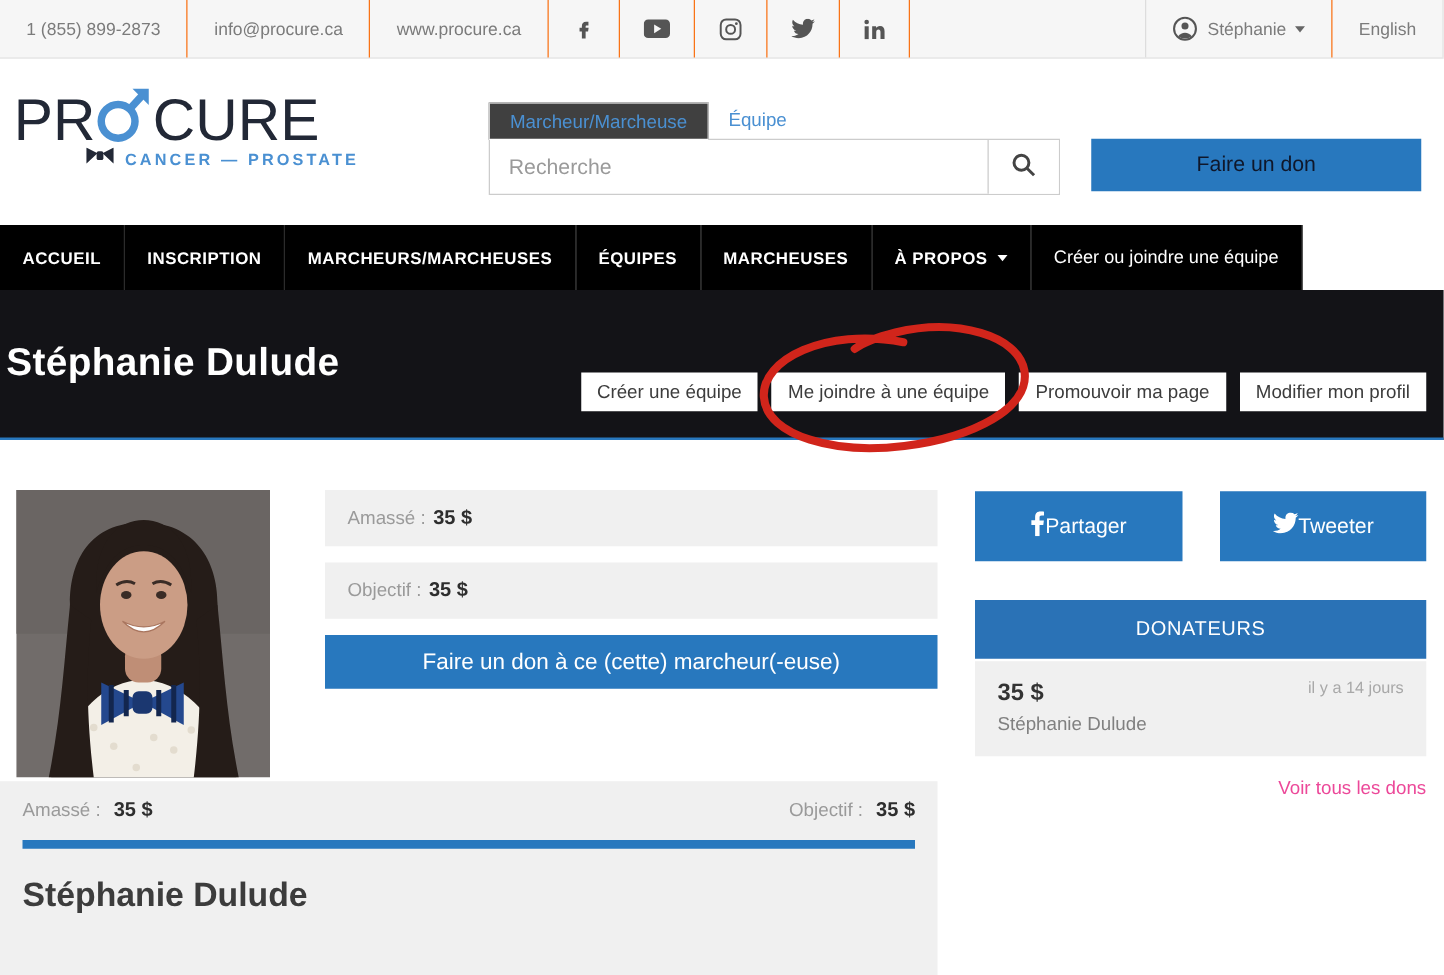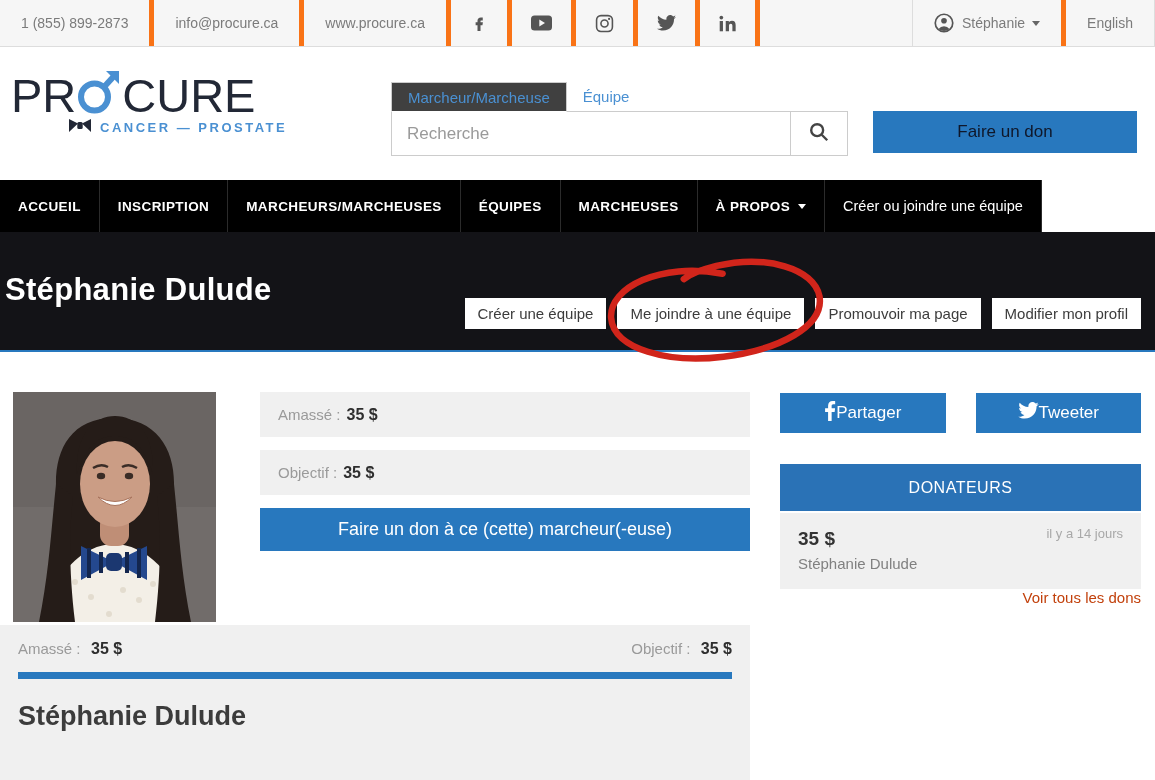--- a/index.html
+++ b/index.html
@@ -7,21 +7,21 @@
   body {
     font-family:"Liberation Sans", sans-serif;
     background:#fff; color:#333;
     width:1155px; height:780px; overflow:hidden; position:relative;
   }
   
   .topbar {
     height:47px; background:#f6f6f6; border-bottom:1px solid #ddd;
     display:flex; align-items:stretch; font-size:14px; color:#7b7b7b;
   }
-  .tcell { display:flex; align-items:center; padding:0 21px; border-right:5px solid #f97316; white-space:nowrap; }
+  .tcell { display:flex; align-items:center; padding:0 21px; border-right:1px solid #f97316; white-space:nowrap; }
   .tcell.icon-cell { padding:0 19px; color:#555; }
   .tcell svg { display:block; }
   .tspacer { flex:1; border-right:1px solid #ddd; }
   .tcell.lang { border-right:1px solid #ddd; }
   .user-caret {
     width:0; height:0; border-left:4px solid transparent; border-right:4px solid transparent;
     border-top:5px solid #666; margin-left:7px; display:inline-block;
   }
   .user-icon { margin-right:8px; }
 
@@ -85,33 +85,33 @@
   .svalue { color:#2e2e2e; font-weight:700; font-size:16px; margin-left:6px; }
   .donate-big {
     width:100%; height:43px; background:#2878be; color:#fff; border:none; font-size:18px;
     cursor:pointer; font-family:"Liberation Sans", sans-serif;
     display:flex; align-items:center; justify-content:center;
   }
 
   .side { position:absolute; left:780px; top:41px; width:361px; }
   .share-row { display:flex; gap:30px; }
   .share-btn {
-    flex:1; height:40px; background:#2878be; color:#fff; border:none; font-size:17px;
+    flex:1; height:56px; background:#2878be; color:#fff; border:none; font-size:17px;
     cursor:pointer; font-family:"Liberation Sans", sans-serif;
     display:flex; align-items:center; justify-content:center; 
   }
   .donors-header {
     margin-top:31px; height:47px; background:#2a72b6; color:#fff; font-size:16px; letter-spacing:.5px;
     display:flex; align-items:center; justify-content:center; cursor:default;
   }
   .donor-card { background:#f0f0f0; padding:15px 18px 17px; position:relative; margin-top:2px; }
   .donor-amount { font-size:19px; font-weight:700; color:#333; }
   .donor-name { font-size:15px; color:#808080; margin-top:5px; }
   .donor-time { position:absolute; right:18px; top:13px; font-size:13px; color:#a8a8a8; }
-  .view-all { text-align:right; font-size:15px; color:#c2410c; cursor:pointer; }
+  .view-all { margin-top:17px; text-align:right; font-size:15px; color:#ec4899; cursor:pointer; }
 
   .summary { position:absolute; left:0; top:273px; width:750px; height:155px; background:#f0f0f0; padding:15px 18px; }
   .sum-labels { display:flex; justify-content:space-between; align-items:center; }
   .progress-track { margin-top:14px; height:7px; background:#e0e0e0; width:714px; }
   .progress-fill { height:7px; background:#2878be; }
   .sum-name { margin-top:22px; font-size:27px; font-weight:700; color:#3c3c3c; }
 </style>
 </head>
 <body>
 

